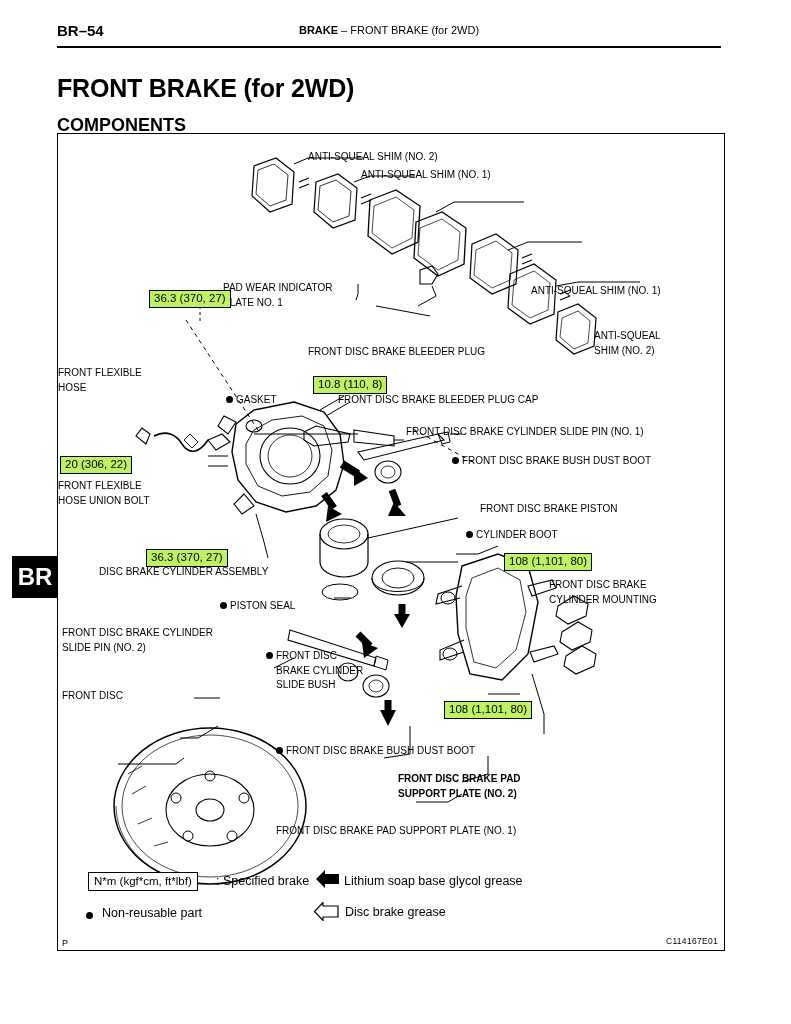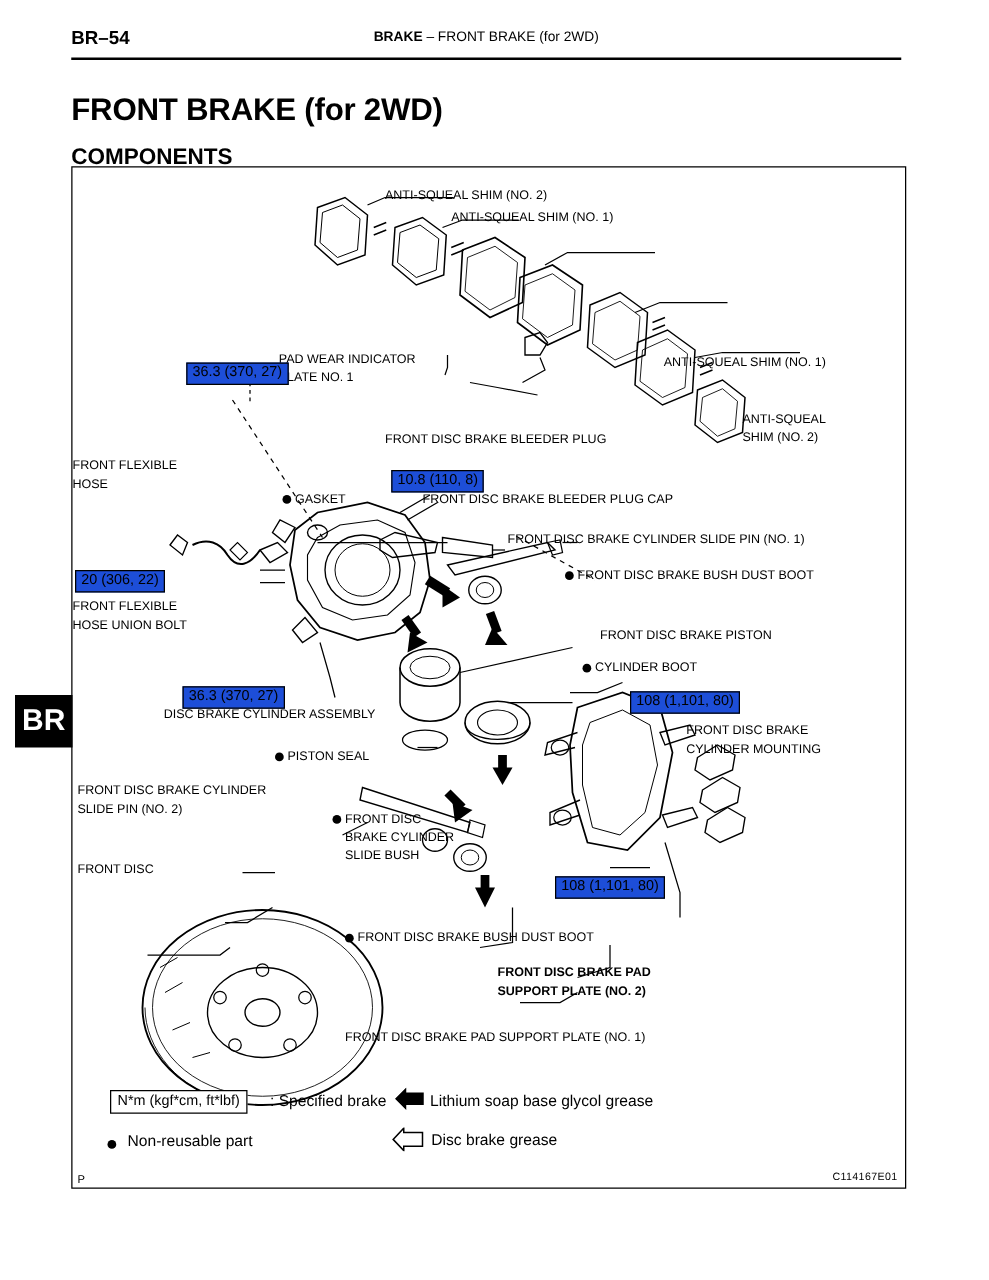--- a/index.html
+++ b/index.html
@@ -96,21 +96,21 @@
     line-height: 14.5px;
     white-space: pre;
     color: #000;
   }
   .torque {
     position: absolute;
     font-size: 11.5px;
     line-height: 13px;
     border: 1px solid #000;
     padding: 1px 4px 2px 4px;
-    background: #1d4ed8;
+    background: #bef264;
     white-space: nowrap;
   }
   .bullet {
     position: absolute;
     width: 7px; height: 7px;
     background: #000;
     border-radius: 50%;
   }
   
   .legend-box {
@@ -328,21 +328,21 @@
       <span class="lab" style="left:0px; top:232px;">FRONT FLEXIBLE
 HOSE</span>
       <span class="lab" style="left:178px; top:259px;">GASKET</span>
       <span class="lab" style="left:280px; top:259px;">FRONT DISC BRAKE BLEEDER PLUG CAP</span>
       <span class="lab" style="left:348px; top:291px;">FRONT DISC BRAKE CYLINDER SLIDE PIN (NO. 1)</span>
       <span class="lab" style="left:404px; top:320px;">FRONT DISC BRAKE BUSH DUST BOOT</span>
       <span class="lab" style="left:0px; top:345px;">FRONT FLEXIBLE
 HOSE UNION BOLT</span>
       <span class="lab" style="left:422px; top:368px;">FRONT DISC BRAKE PISTON</span>
       <span class="lab" style="left:418px; top:394px;">CYLINDER BOOT</span>
-      <span class="lab" style="left:41px; top:431px;margin-left:32px;">DISC BRAKE CYLINDER ASSEMBLY</span>
+      <span class="lab" style="left:41px; top:431px;">DISC BRAKE CYLINDER ASSEMBLY</span>
       <span class="lab" style="left:491px; top:444px;">FRONT DISC BRAKE
 CYLINDER MOUNTING</span>
       <span class="lab" style="left:172px; top:465px;">PISTON SEAL</span>
       <span class="lab" style="left:4px; top:492px;">FRONT DISC BRAKE CYLINDER
 SLIDE PIN (NO. 2)</span>
       <span class="lab" style="left:218px; top:515px;">FRONT DISC
 BRAKE CYLINDER
 SLIDE BUSH</span>
       <span class="lab" style="left:4px; top:555px;">FRONT DISC</span>
       <span class="lab" style="left:228px; top:610px;">FRONT DISC BRAKE BUSH DUST BOOT</span>

